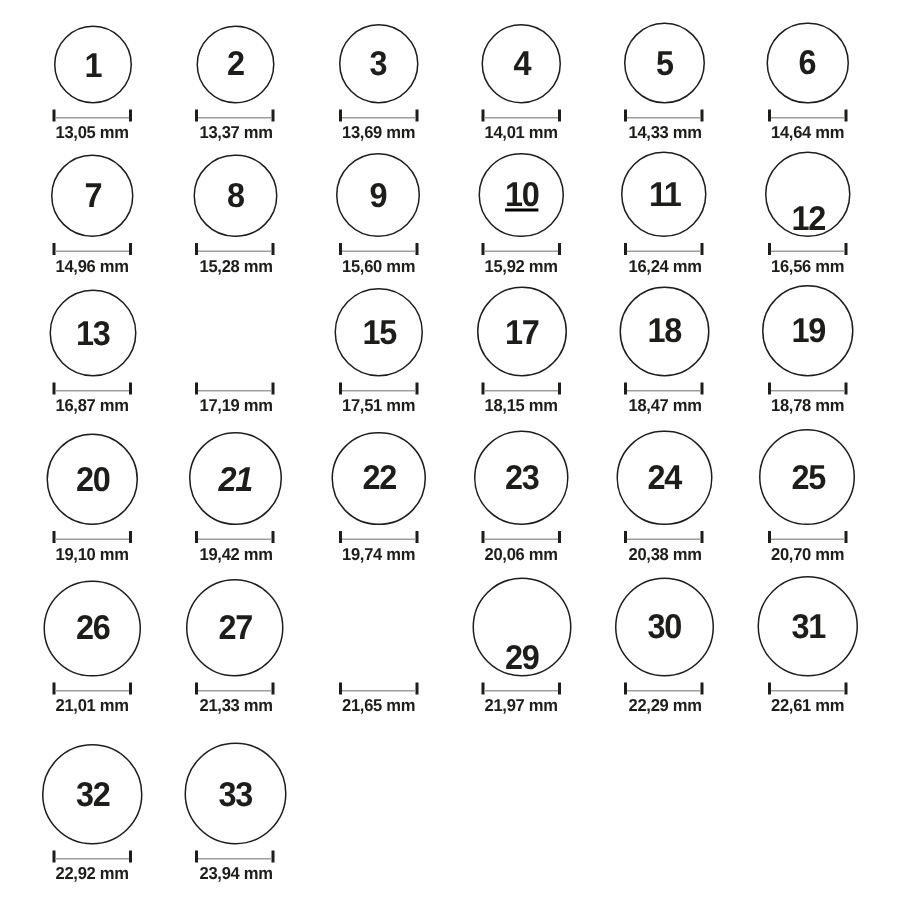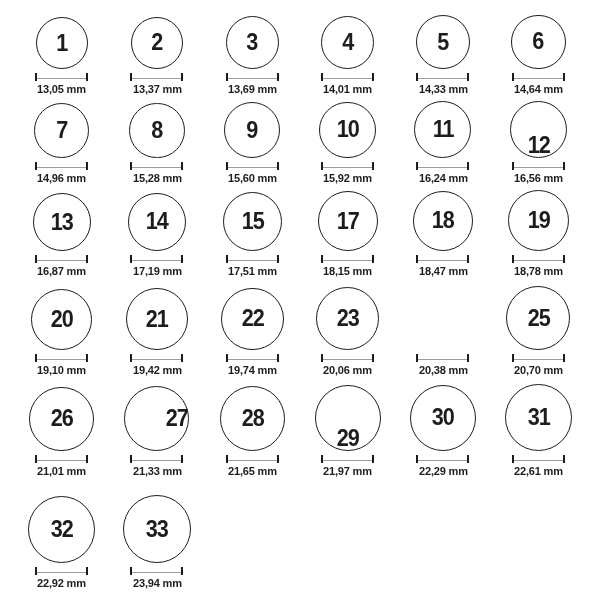--- a/index.html
+++ b/index.html
@@ -159,21 +159,21 @@
       <div class="size-cell">
         <div class="ring-circle" style="width: 56px; height: 56px;">
           <span class="size-number">9</span>
         </div>
         <div class="measure-line">
           <div class="rule"></div>
         </div>
         <div class="diameter-label">15,60 mm</div>
       </div>
       <div class="size-cell">
-        <div class="ring-circle" style="width: 56.5px; height: 56.5px;">
+        <div class="ring-circle" style="width: 56.5px; height: 56.5px; text-decoration: underline;">
           <span class="size-number">10</span>
         </div>
         <div class="measure-line">
           <div class="rule"></div>
         </div>
         <div class="diameter-label">15,92 mm</div>
       </div>
       <div class="size-cell">
         <div class="ring-circle" style="width: 57px; height: 57px;">
           <span class="size-number">11</span>
@@ -195,23 +195,20 @@
       <div class="size-cell">
         <div class="ring-circle" style="width: 58px; height: 58px;">
           <span class="size-number">13</span>
         </div>
         <div class="measure-line">
           <div class="rule"></div>
         </div>
         <div class="diameter-label">16,87 mm</div>
       </div>
       <div class="size-cell">
-        <div class="ring-circle" style="width: 58.5px; height: 58.5px;">
-          <span class="size-number">14</span>
-        </div>
         <div class="measure-line">
           <div class="rule"></div>
         </div>
         <div class="diameter-label">17,19 mm</div>
       </div>
       <div class="size-cell">
         <div class="ring-circle" style="width: 59px; height: 59px;">
           <span class="size-number">15</span>
         </div>
         <div class="measure-line">
@@ -249,21 +246,21 @@
       <div class="size-cell">
         <div class="ring-circle" style="width: 61.5px; height: 61.5px;">
           <span class="size-number">20</span>
         </div>
         <div class="measure-line">
           <div class="rule"></div>
         </div>
         <div class="diameter-label">19,10 mm</div>
       </div>
       <div class="size-cell">
-        <div class="ring-circle" style="width: 62px; height: 62px;">
+        <div class="ring-circle" style="width: 62px; height: 62px; font-style: italic;">
           <span class="size-number">21</span>
         </div>
         <div class="measure-line">
           <div class="rule"></div>
         </div>
         <div class="diameter-label">19,42 mm</div>
       </div>
       <div class="size-cell">
         <div class="ring-circle" style="width: 62.5px; height: 62.5px;">
           <span class="size-number">22</span>
@@ -276,20 +273,23 @@
       <div class="size-cell">
         <div class="ring-circle" style="width: 63px; height: 63px; text-align: center;">
           <span class="size-number">23</span>
         </div>
         <div class="measure-line">
           <div class="rule"></div>
         </div>
         <div class="diameter-label">20,06 mm</div>
       </div>
       <div class="size-cell">
+        <div class="ring-circle" style="width: 63.5px; height: 63.5px;">
+          <span class="size-number">24</span>
+        </div>
         <div class="measure-line">
           <div class="rule"></div>
         </div>
         <div class="diameter-label">20,38 mm</div>
       </div>
       <div class="size-cell">
         <div class="ring-circle" style="width: 64px; height: 64px;">
           <span class="size-number">25</span>
         </div>
         <div class="measure-line">
@@ -300,32 +300,29 @@
       <div class="size-cell">
         <div class="ring-circle" style="width: 64.5px; height: 64.5px;">
           <span class="size-number">26</span>
         </div>
         <div class="measure-line">
           <div class="rule"></div>
         </div>
         <div class="diameter-label">21,01 mm</div>
       </div>
       <div class="size-cell">
-        <div class="ring-circle" style="width: 65px; height: 65px; justify-content: flex-end;">
+        <div class="ring-circle" style="width: 65px; height: 65px;">
           <span class="size-number">27</span>
         </div>
         <div class="measure-line">
           <div class="rule"></div>
         </div>
         <div class="diameter-label">21,33 mm</div>
       </div>
       <div class="size-cell">
-        <div class="ring-circle" style="width: 65.5px; height: 65.5px;">
-          <span class="size-number">28</span>
-        </div>
         <div class="measure-line">
           <div class="rule"></div>
         </div>
         <div class="diameter-label">21,65 mm</div>
       </div>
       <div class="size-cell">
         <div class="ring-circle" style="width: 66px; height: 66px; align-items: flex-end;">
           <span class="size-number">29</span>
         </div>
         <div class="measure-line">

